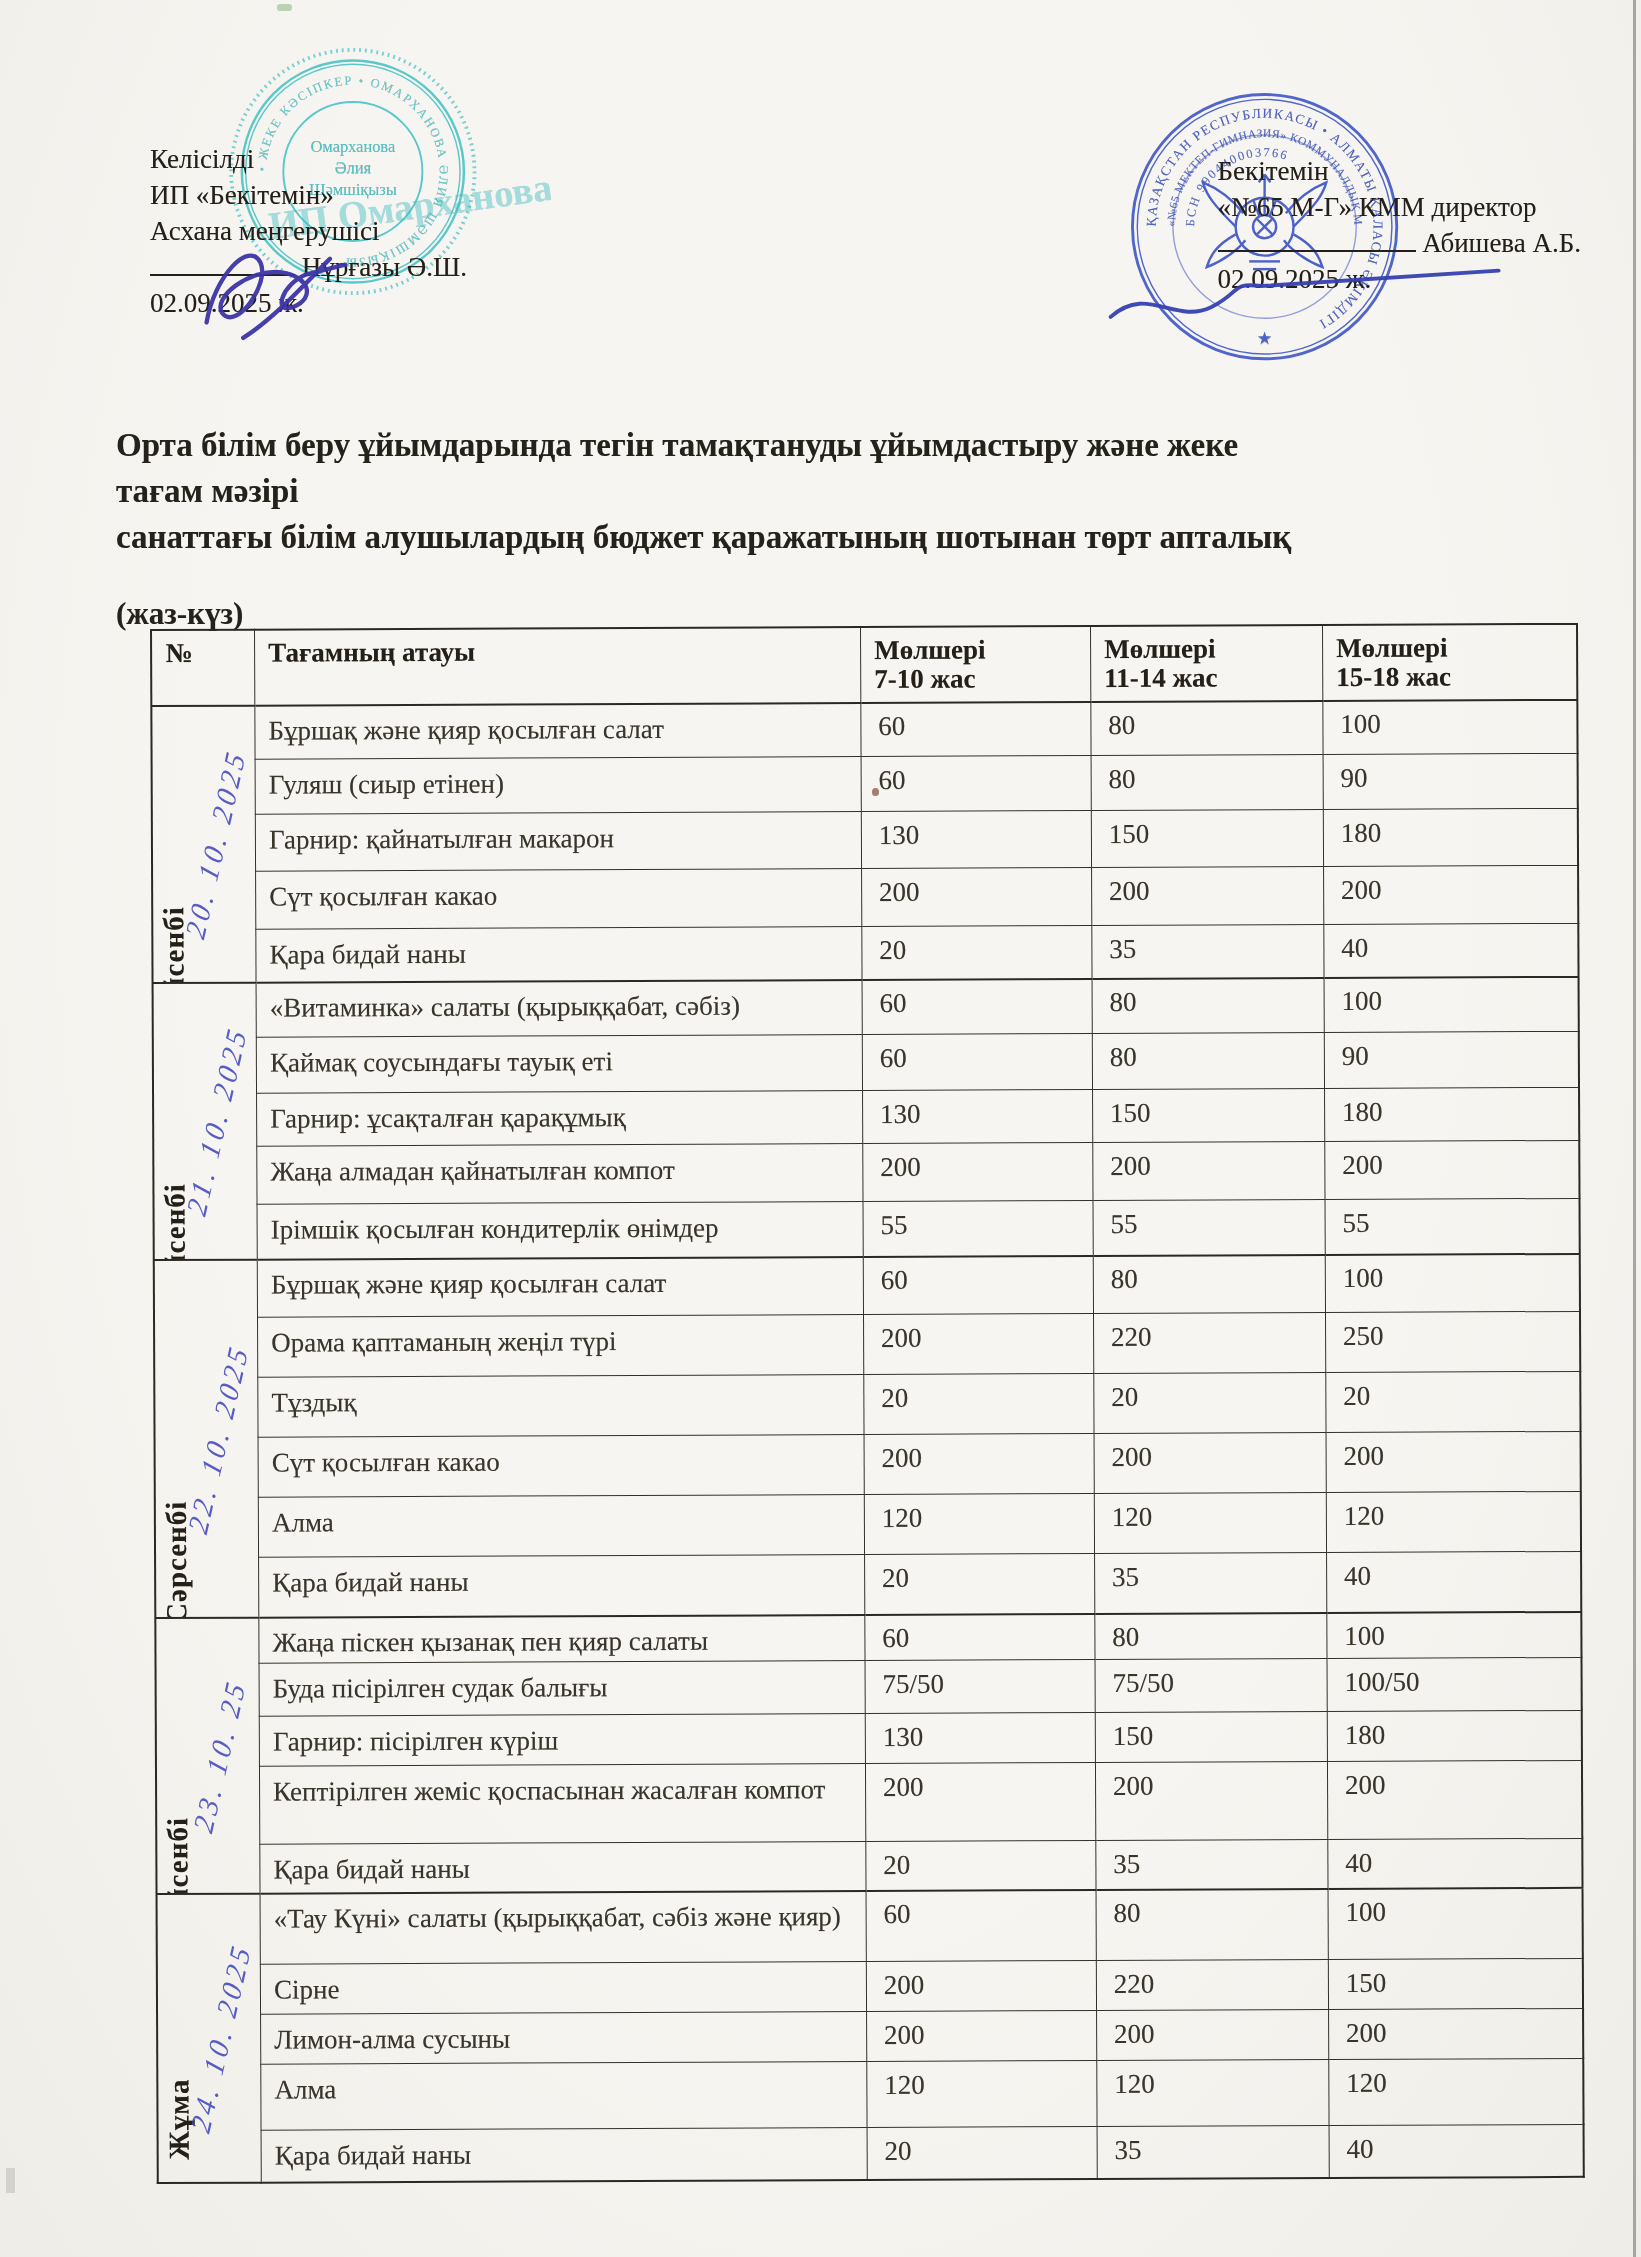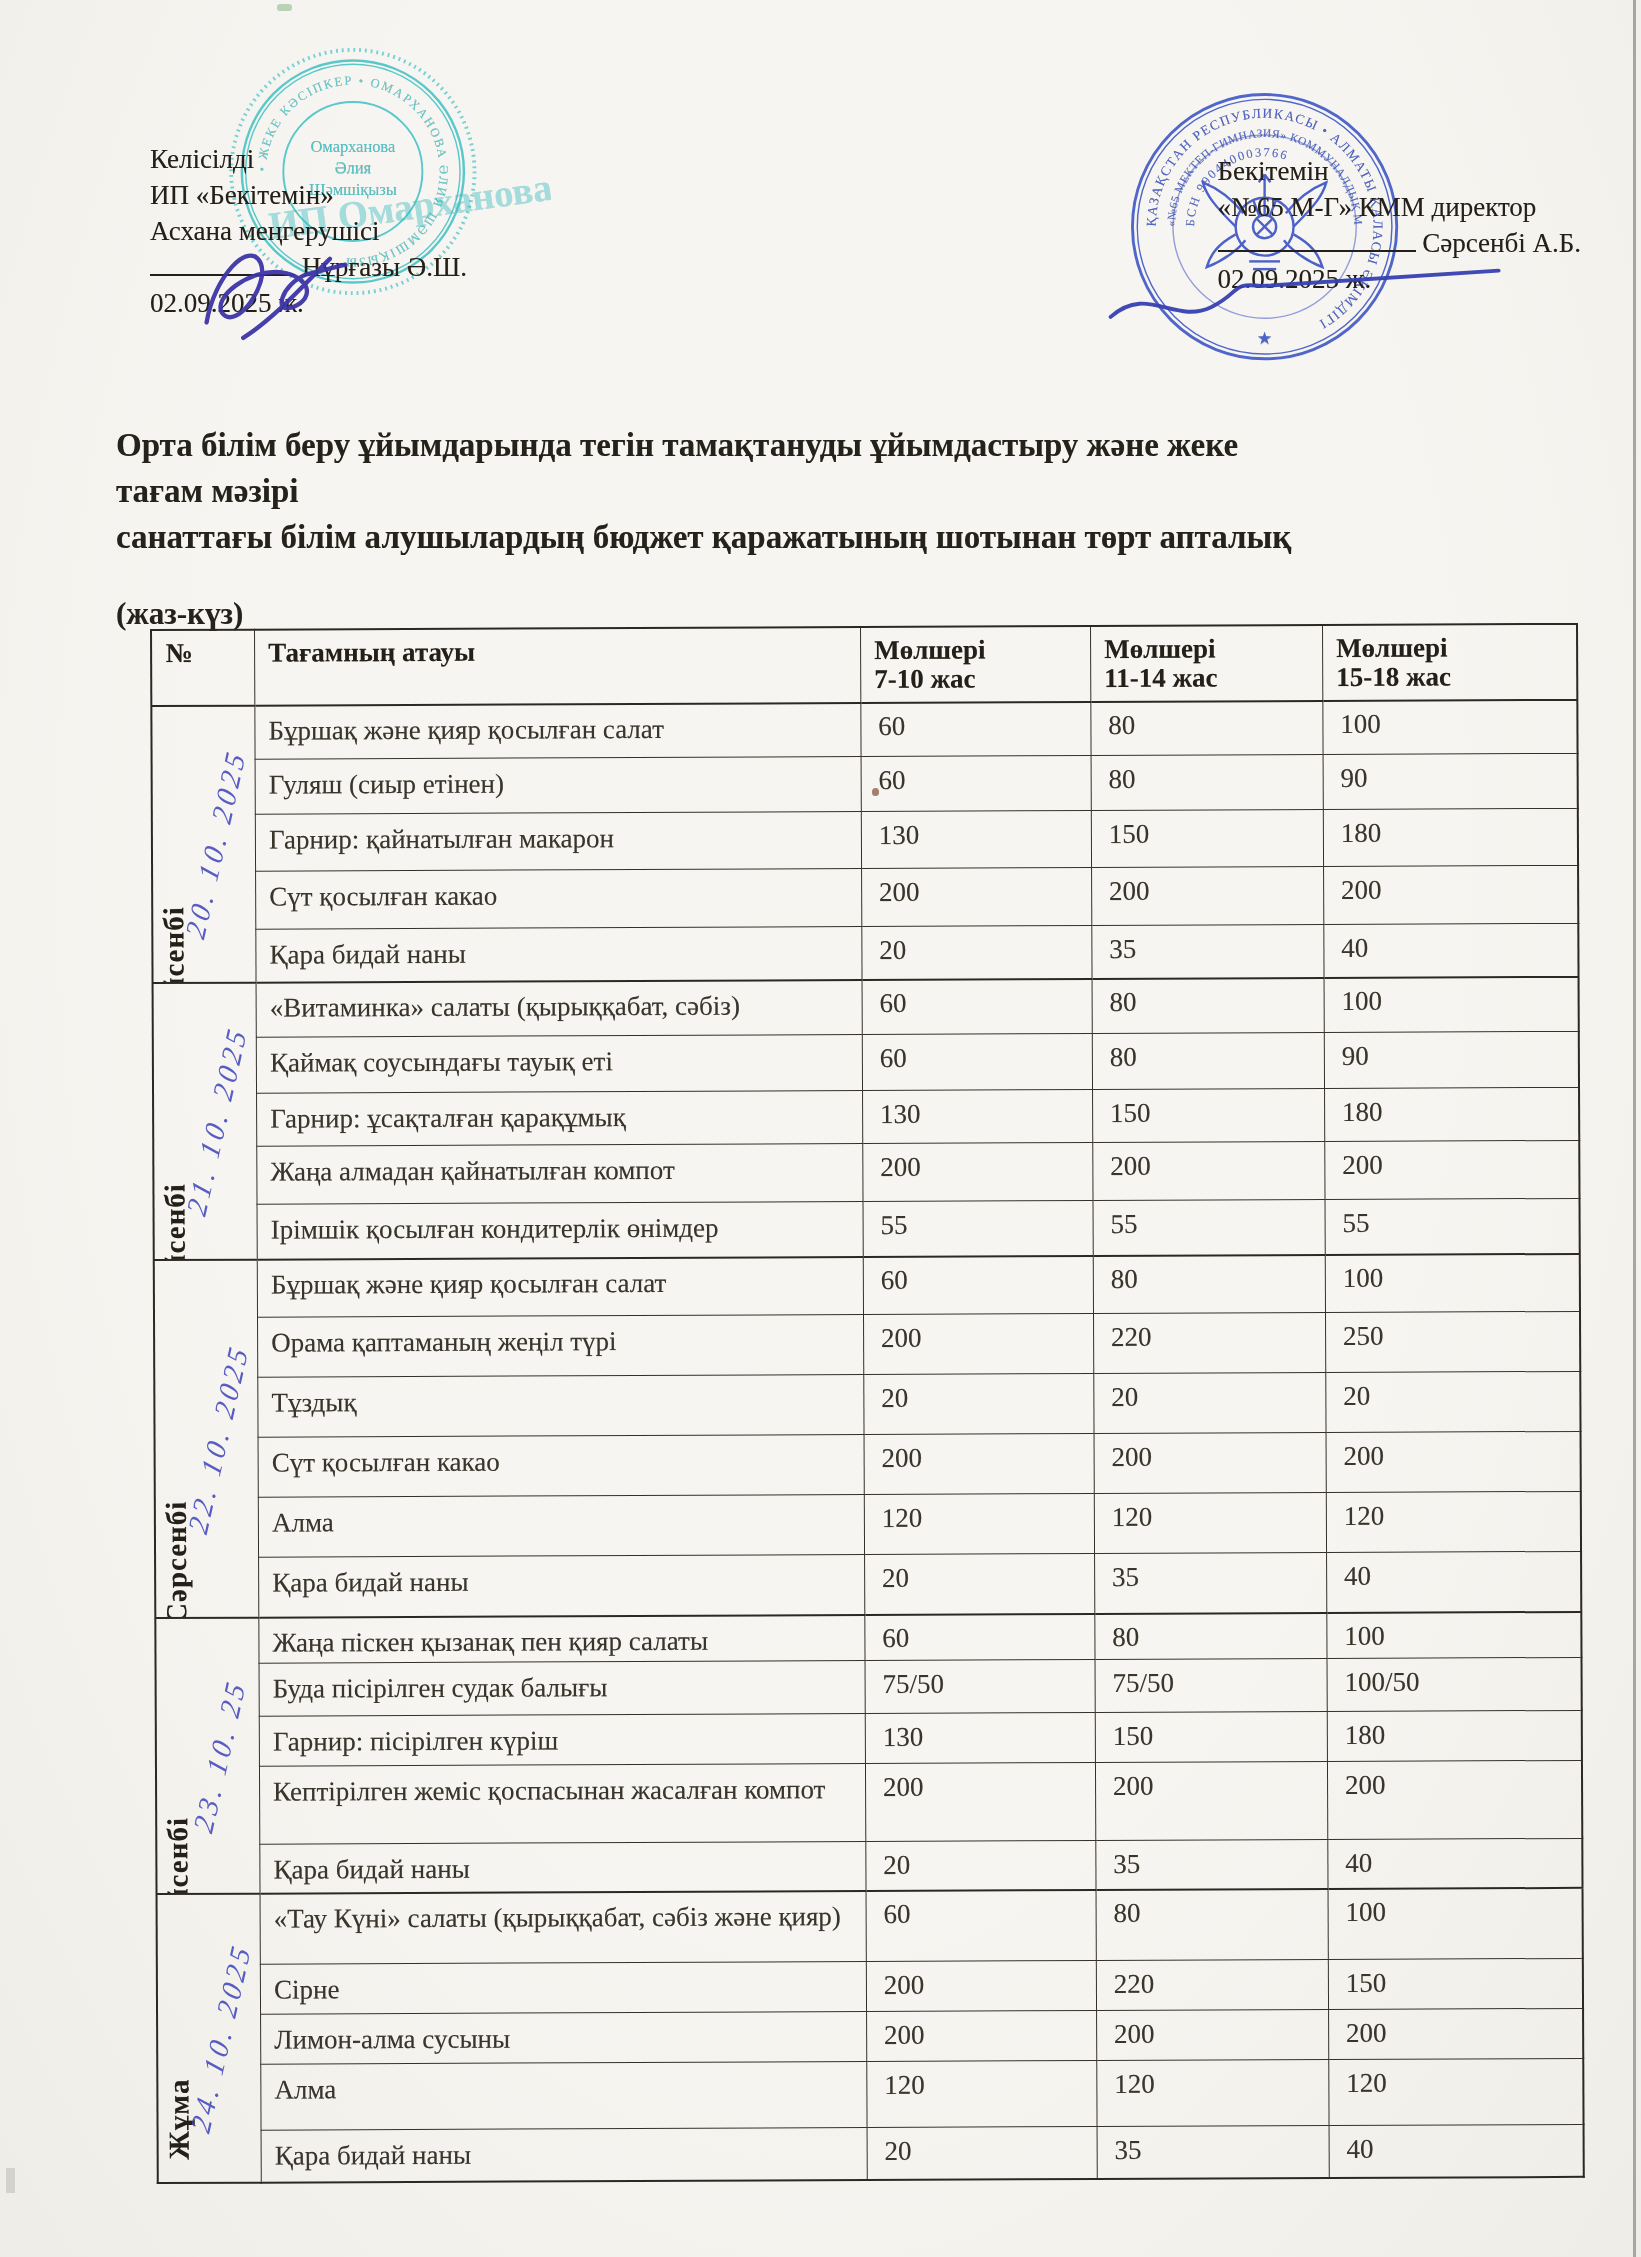--- a/index.html
+++ b/index.html
@@ -144,21 +144,21 @@
       <path d="M 14,96 C 22,48 58,10 70,34 C 80,56 44,106 30,86 C 20,70 58,40 92,44 C 120,48 128,70 104,80 C 82,88 92,56 118,46 L 158,36"></path>
       <path d="M 52,112 C 84,92 116,56 142,30"></path>
     </g>
   </svg>
 
   <div class="approve approve-right">
     <div>Бекітемін</div>
     <div>«№65 М-Г»  КММ директор</div>
     <div>
       <span class="uline uline-r"></span>
-      <span>Сәрсенбі А.Б.</span>
+      <span>Абишева А.Б.</span>
     </div>
     <div>02.09.2025 ж.</div>
   </div>
 
   <svg class="sig sig-right" width="415" height="87" viewBox="0 0 430 90">
     <path d="M 10,62 C 48,28 76,70 114,52 C 146,36 134,26 166,30 L 412,14" stroke="#3640b0" stroke-width="4" fill="none" stroke-linecap="round" opacity="0.95"></path>
   </svg>
 
   <div class="title">
     <div class="tline">Орта білім беру ұйымдарында тегін тамақтануды ұйымдастыру және жеке</div>

